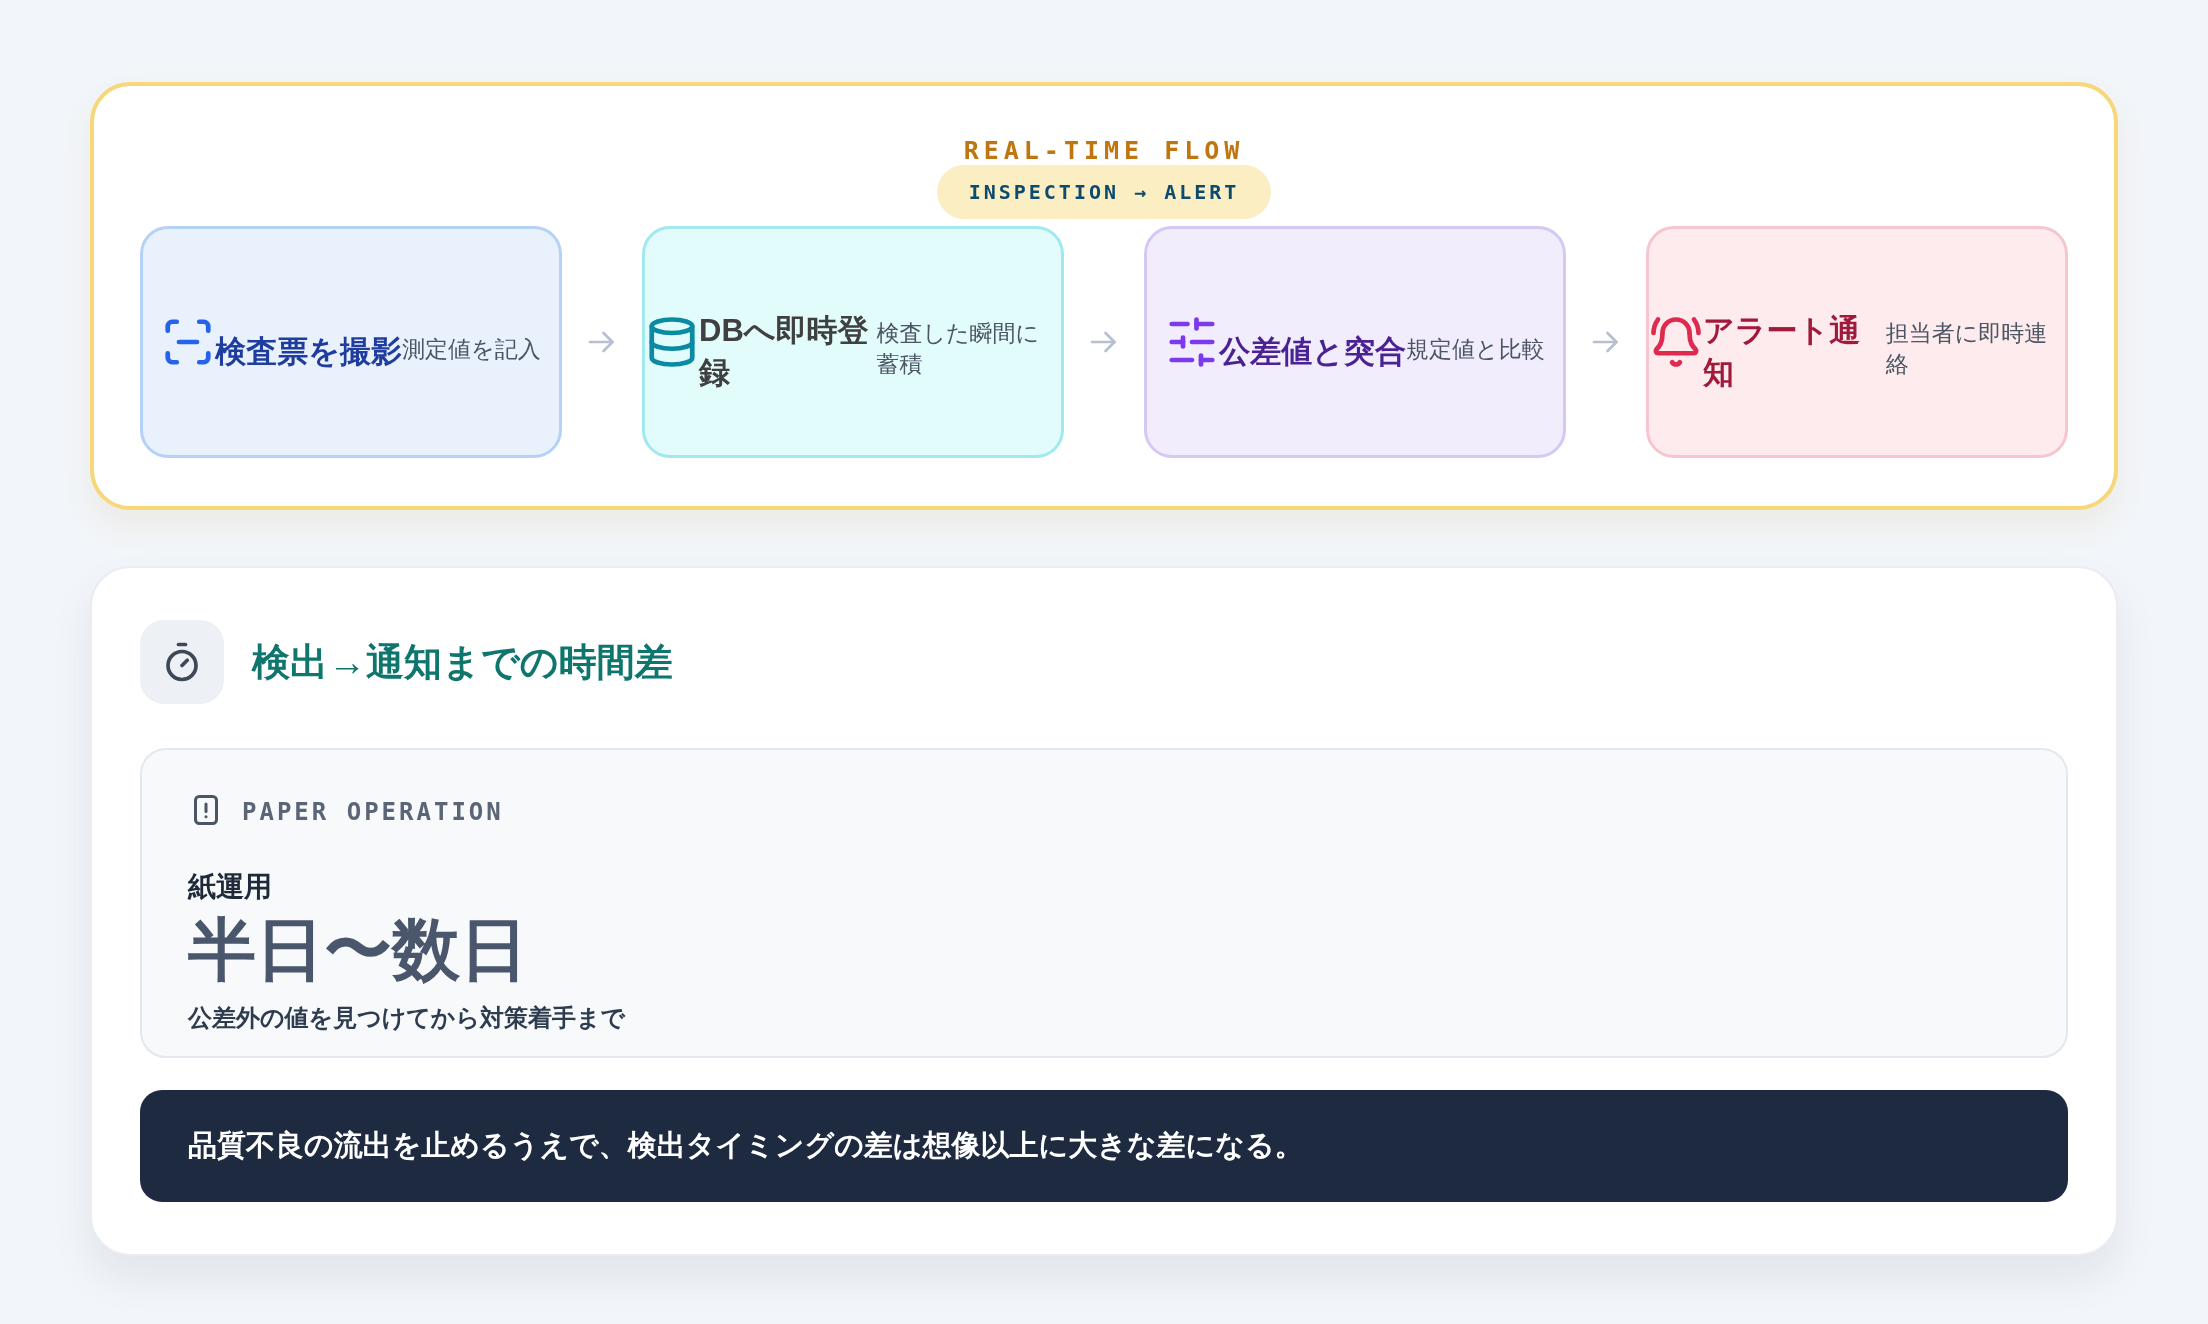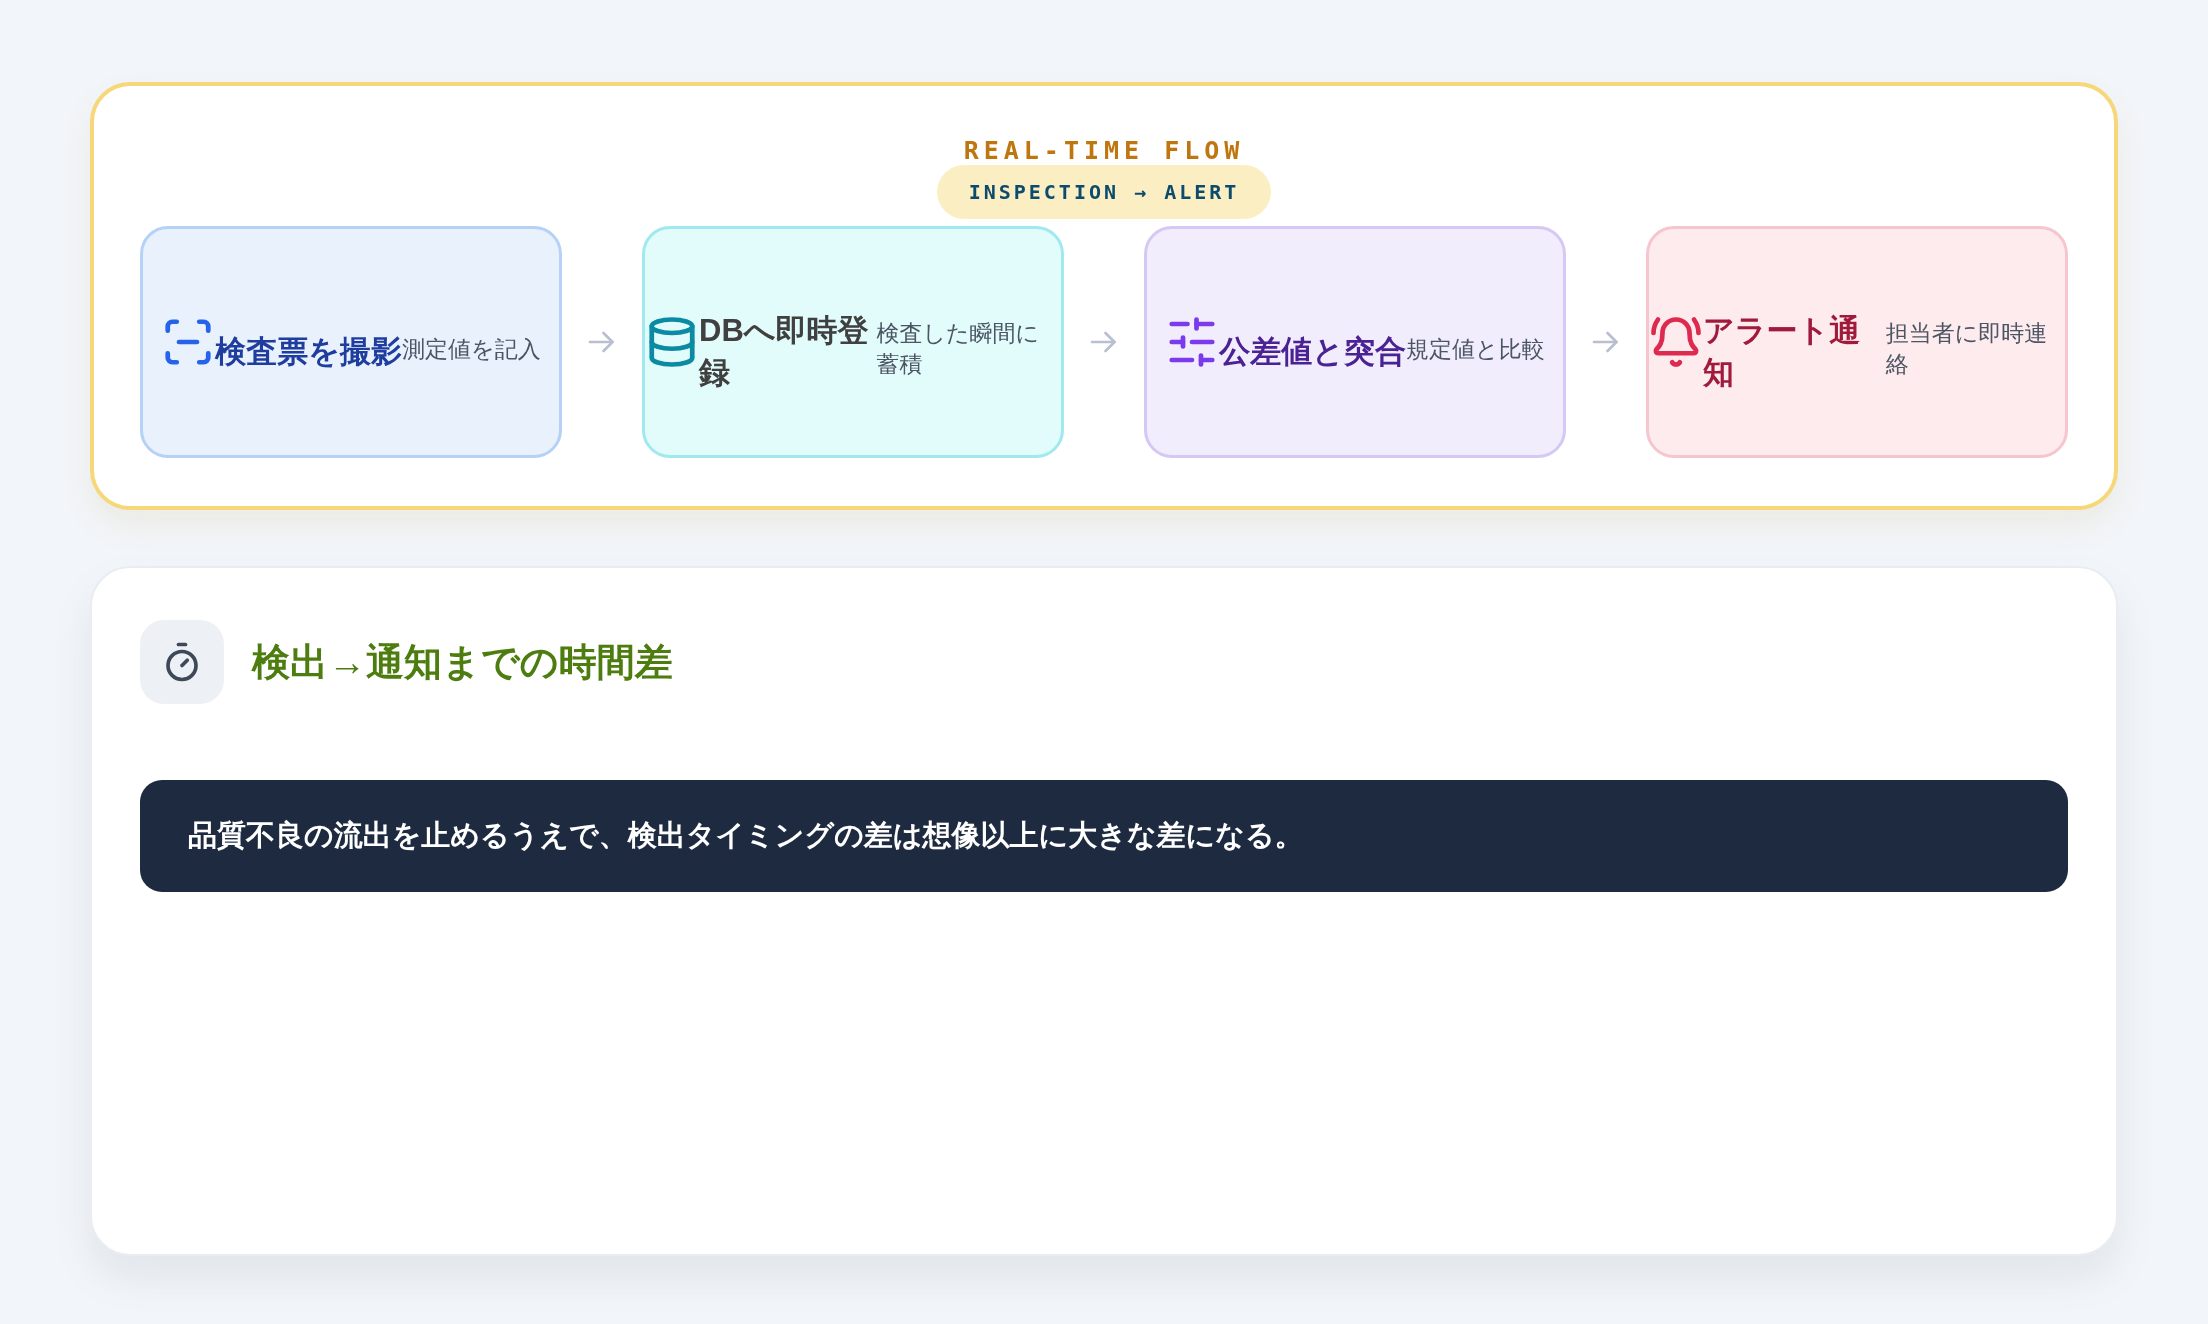--- a/index.html
+++ b/index.html
@@ -72,21 +72,21 @@
     box-shadow: 0 22px 38px rgba(110,120,140,.12);
     padding: 52px 48px 0 48px;
   }
   .compare-header { display: flex; align-items: center; gap: 28px; }
   .timer-box {
     width: 84px; height: 84px; border-radius: 24px;
     background: #edf1f6; color: #3d4859;
     display: flex; align-items: center; justify-content: center;
   }
   .timer-box svg { width: 42px; height: 42px; }
-  .compare-title { font-size: 38px; font-weight: 800; color: #4d7c0f; }
+  .compare-title { font-size: 38px; font-weight: 800; color: #0f766e; }
 
   .compare-row { margin-top: 44px; display: flex; gap: 44px; }
   .time-card {
     flex: 1 1 0; height: 310px; border-radius: 26px; padding: 42px 46px;
   }
   .time-card.paper { background: #f7f9fb; border: 2px solid #e3e8ee; }
   .time-card.ai    { background: #e4f8ec; border: 2px solid #a5e7c6; }
 
   .tc-label-row { display: flex; align-items: center; gap: 18px; }
   .tc-label-row svg { width: 36px; height: 36px; }
@@ -215,20 +215,35 @@
         <line x1="10" x2="14" y1="2" y2="2"></line>
         <line x1="12" x2="15" y1="14" y2="11"></line>
         <circle cx="12" cy="14" r="8"></circle>
       </svg>
     </div>
     <h2 class="compare-title">検出→通知までの時間差</h2>
   </div>
 
   <div class="compare-row">
 
+    <div class="time-card paper">
+      <div class="tc-label-row">
+        <span>
+          <svg viewBox="0 0 24 24" fill="none" stroke="currentColor" stroke-width="2" stroke-linecap="round" stroke-linejoin="round">
+            <rect x="5" y="3" width="14" height="18" rx="2.5"></rect>
+            <line x1="12" y1="8" x2="12" y2="13"></line>
+            <path d="M12 16.5h.01"></path>
+          </svg>
+        </span>
+        <span class="tc-label mono">PAPER OPERATION</span>
+      </div>
+      <div class="tc-name">紙運用</div>
+      <div class="tc-value">半日〜数日</div>
+      <div class="tc-desc">公差外の値を見つけてから対策着手まで</div>
+    </div>
 
 
   </div>
 
   <div class="banner">
     <span>品質不良の流出を止めるうえで、検出タイミングの差は想像以上に大きな差になる。</span>
   </div>
 </section>
 
 </body></html>

